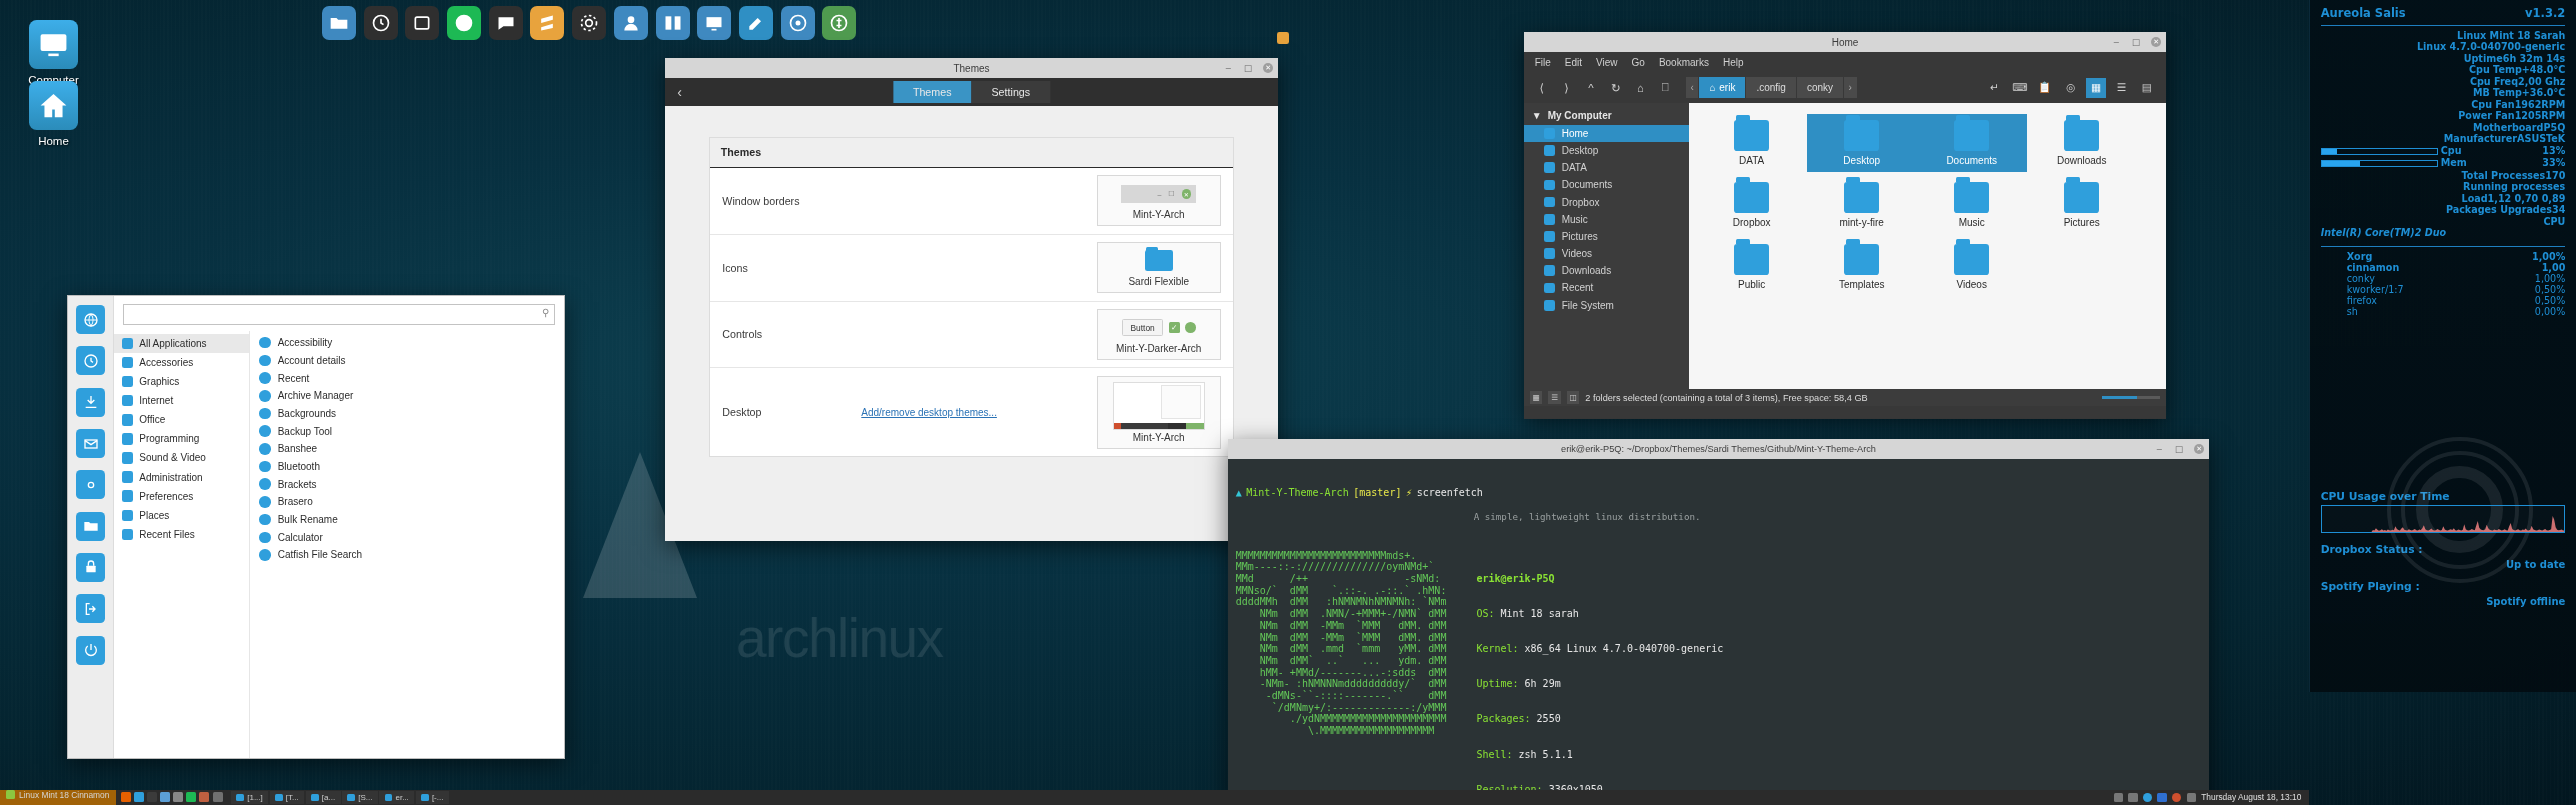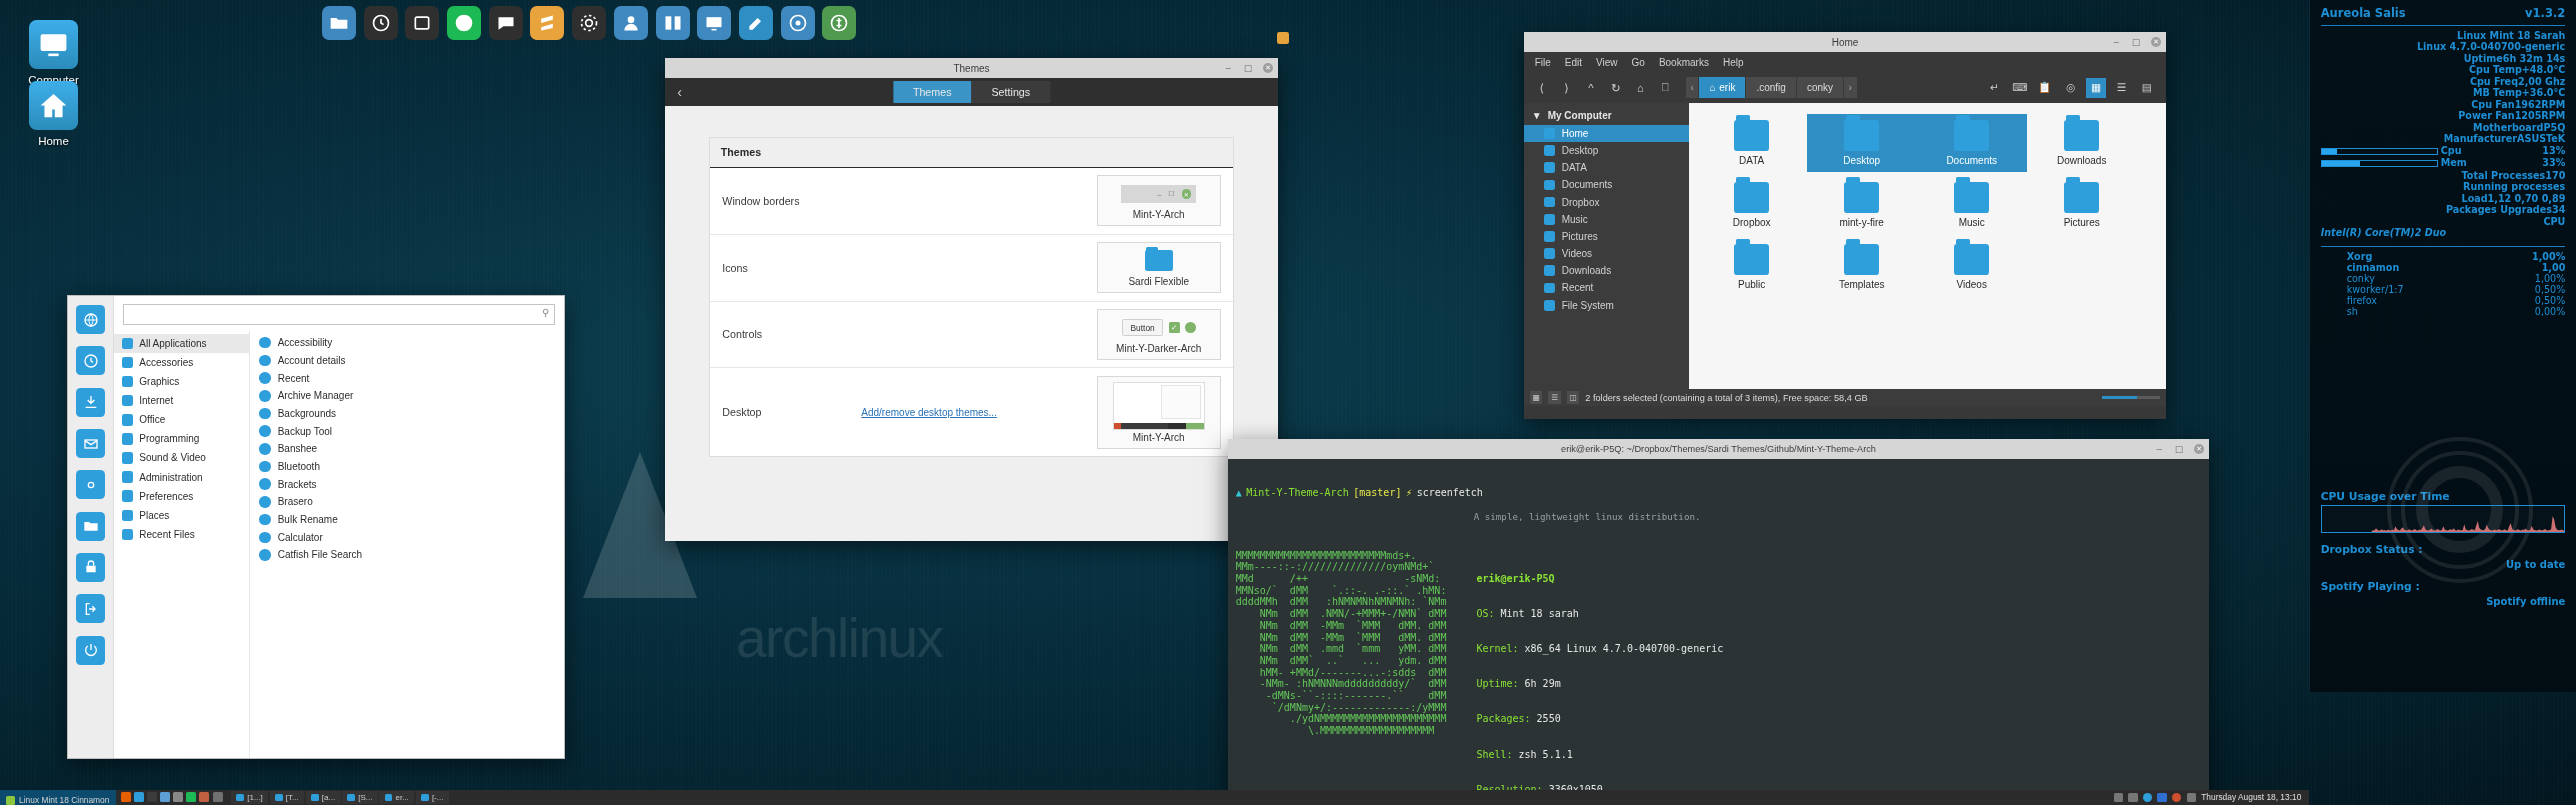--- a/index.html
+++ b/index.html
@@ -193,21 +193,21 @@
   .ck-ring div{ position:absolute; border-radius:50%; border:4.6px solid rgba(255,255,255,.09);}
   .ck-section{ font-size:10.7px; font-weight:bold; color:#1e8fd5; margin-top:4.6px;}
   .ck-graph{ height:28px; border:0.8px solid #1e8fd5; margin-top:2.3px; position:relative; overflow:hidden;
      background:rgba(255,255,255,.02);}
   .ck-graph svg{ position:absolute; left:0; bottom:0; width:100%; height:100%;}
   .ck-right{ text-align:right; font-size:10px; font-weight:bold; margin-top:3.1px;}
 
   
   #taskbar{ position:absolute; left:0; bottom:0; width:2309px; height:15.3px; background:#2b2b2b;
      display:flex; align-items:center; font-size:8.4px; color:#d5d5d5; }
-  .tb-menu{ display:flex; align-items:flex-end; gap:3.8px; background:#0c4a6e; height:15.3px; padding:0 6.1px;}
+  .tb-menu{ display:flex; align-items:flex-start; gap:3.8px; background:#a16207; height:15.3px; padding:0 6.1px;}
   .tb-menu .logo{ width:9.2px;height:9.2px;border-radius:1.5px;background:#8cc63f;}
   .tb-quick{ display:flex; align-items:center; gap:3.1px; padding:0 5.4px;}
   .tb-quick .q{ width:10px;height:10px;border-radius:1.5px;}
   .tb-tasks{ display:flex; align-items:center; gap:1.5px; margin-left:3.1px;}
   .tb-task{ display:flex;align-items:center;gap:3.1px; padding:0 5.4px; height:13px; background:#343434;
      font-size:8px; color:#cfcfcf; max-width:54px; overflow:hidden; white-space:nowrap;}
   .tb-task .ti{ width:7.7px;height:7.7px;border-radius:1.5px;background:#2f9fdc;flex:none;}
   .tb-tray{ margin-left:auto; display:flex; align-items:center; gap:5.4px; padding-right:7.7px;}
   .tb-tray .tri{ width:9.2px;height:9.2px; }
   .tb-clock{ font-size:8.4px; color:#e0e0e0;}

